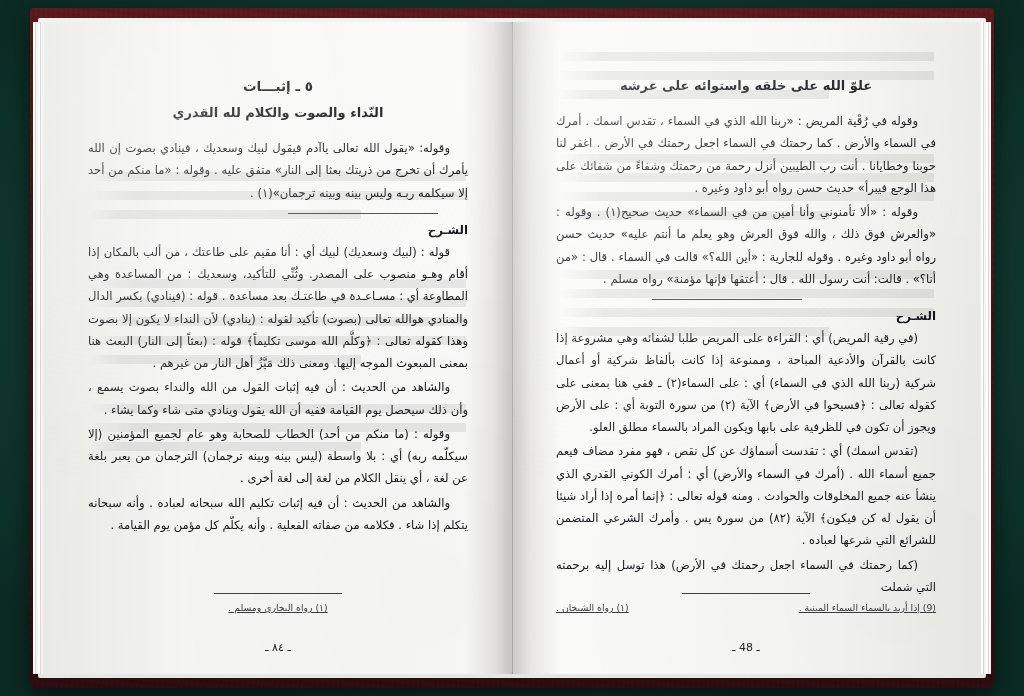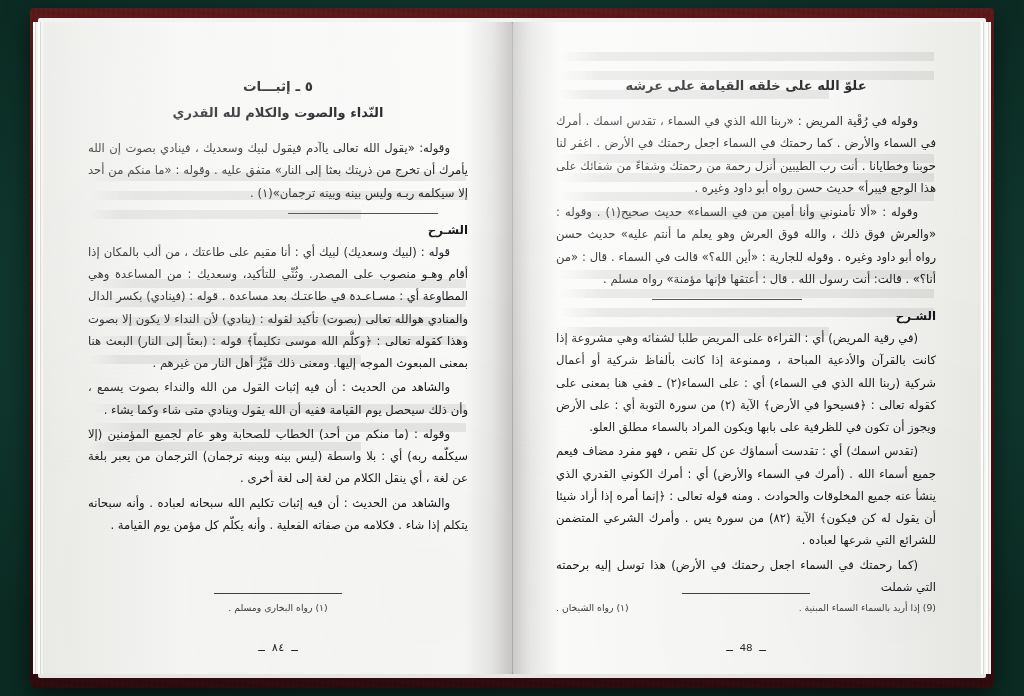--- a/index.html
+++ b/index.html
@@ -204,33 +204,32 @@
     margin: 0 auto 7px auto;
   }
   .fn-line {
     display: flex;
     flex-direction: row;
     justify-content: space-between;
     font-size: 9.3px;
     color: #3a3c3f;
     line-height: 1.6;
   }
-  .fn-item { white-space: nowrap; }
+  .fn-item { white-space: nowrap; text-decoration: underline; }
   .fn-item.only { margin-right: auto; margin-left: auto; }
 
   .folio {
     position: absolute;
     bottom: 20px;
     left: 0;
     right: 0;
     text-align: center;
     font-size: 11px;
     color: #24262a;
     z-index: 3;
-    font-family: Liberation Mono, monospace;
   }
 
   
   .grain {
     position: absolute;
     inset: 0;
     pointer-events: none;
     z-index: 7;
     opacity: 0.5;
     background:
@@ -302,21 +301,21 @@
         <div class="ln"></div>
         <div class="ln"></div>
         <div class="ln s"></div>
         <div class="ln" style="margin-top:50px"></div>
         <div class="ln"></div>
         <div class="ln"></div>
         <div class="ln s"></div>
       </div>
 
       <div class="col">
-        <div class="head-title">علوّ الله على خلقه القيامة على عرشه</div>
+        <div class="head-title">علوّ الله على خلقه واستوائه على عرشه</div>
 
         <p class="body">وقوله في رُقْية المريض : «ربنا الله الذي في السماء ، تقدس اسمك . أمرك في السماء والأرض . كما رحمتك في السماء اجعل رحمتك في الأرض . اغفر لنا حوبنا وخطايانا . أنت رب الطيبين أنزل رحمة من رحمتك وشفاءً من شفائك على هذا الوجع فيبرأ» حديث حسن رواه أبو داود وغيره .</p>
         <p class="body">وقوله : «ألا تأمنوني وأنا أمين من في السماء» حديث صحيح(١) . وقوله : «والعرش فوق ذلك ، والله فوق العرش وهو يعلم ما أنتم عليه» حديث حسن رواه أبو داود وغيره . وقوله للجارية : «أين الله؟» قالت في السماء . قال : «من أنا؟» . قالت: أنت رسول الله . قال : أعتقها فإنها مؤمنة» رواه مسلم .</p>
 
         <hr class="rule left-page">
 
         <div class="section-label">الشـرح</div>
 
         <p class="body">(في رقية المريض) أي : القراءة على المريض طلبا لشفائه وهي مشروعة إذا كانت بالقرآن والأدعية المباحة ، وممنوعة إذا كانت بألفاظ شركية أو أعمال شركية (ربنا الله الذي في السماء) أي : على السماء(٢) ـ ففي هنا بمعنى على كقوله تعالى : ﴿فسيحوا في الأرض﴾ الآية (٢) من سورة التوبة أي : على الأرض ويجوز أن تكون في للظرفية على بابها ويكون المراد بالسماء مطلق العلو.</p>
         <p class="body">(تقدس اسمك) أي : تقدست أسماؤك عن كل نقص ، فهو مفرد مضاف فيعم جميع أسماء الله . (أمرك في السماء والأرض) أي : أمرك الكوني القدري الذي ينشأ عنه جميع المخلوقات والحوادث . ومنه قوله تعالى : ﴿إنما أمره إذا أراد شيئا أن يقول له كن فيكون﴾ الآية (٨٢) من سورة يس . وأمرك الشرعي المتضمن للشرائع التي شرعها لعباده .</p>

